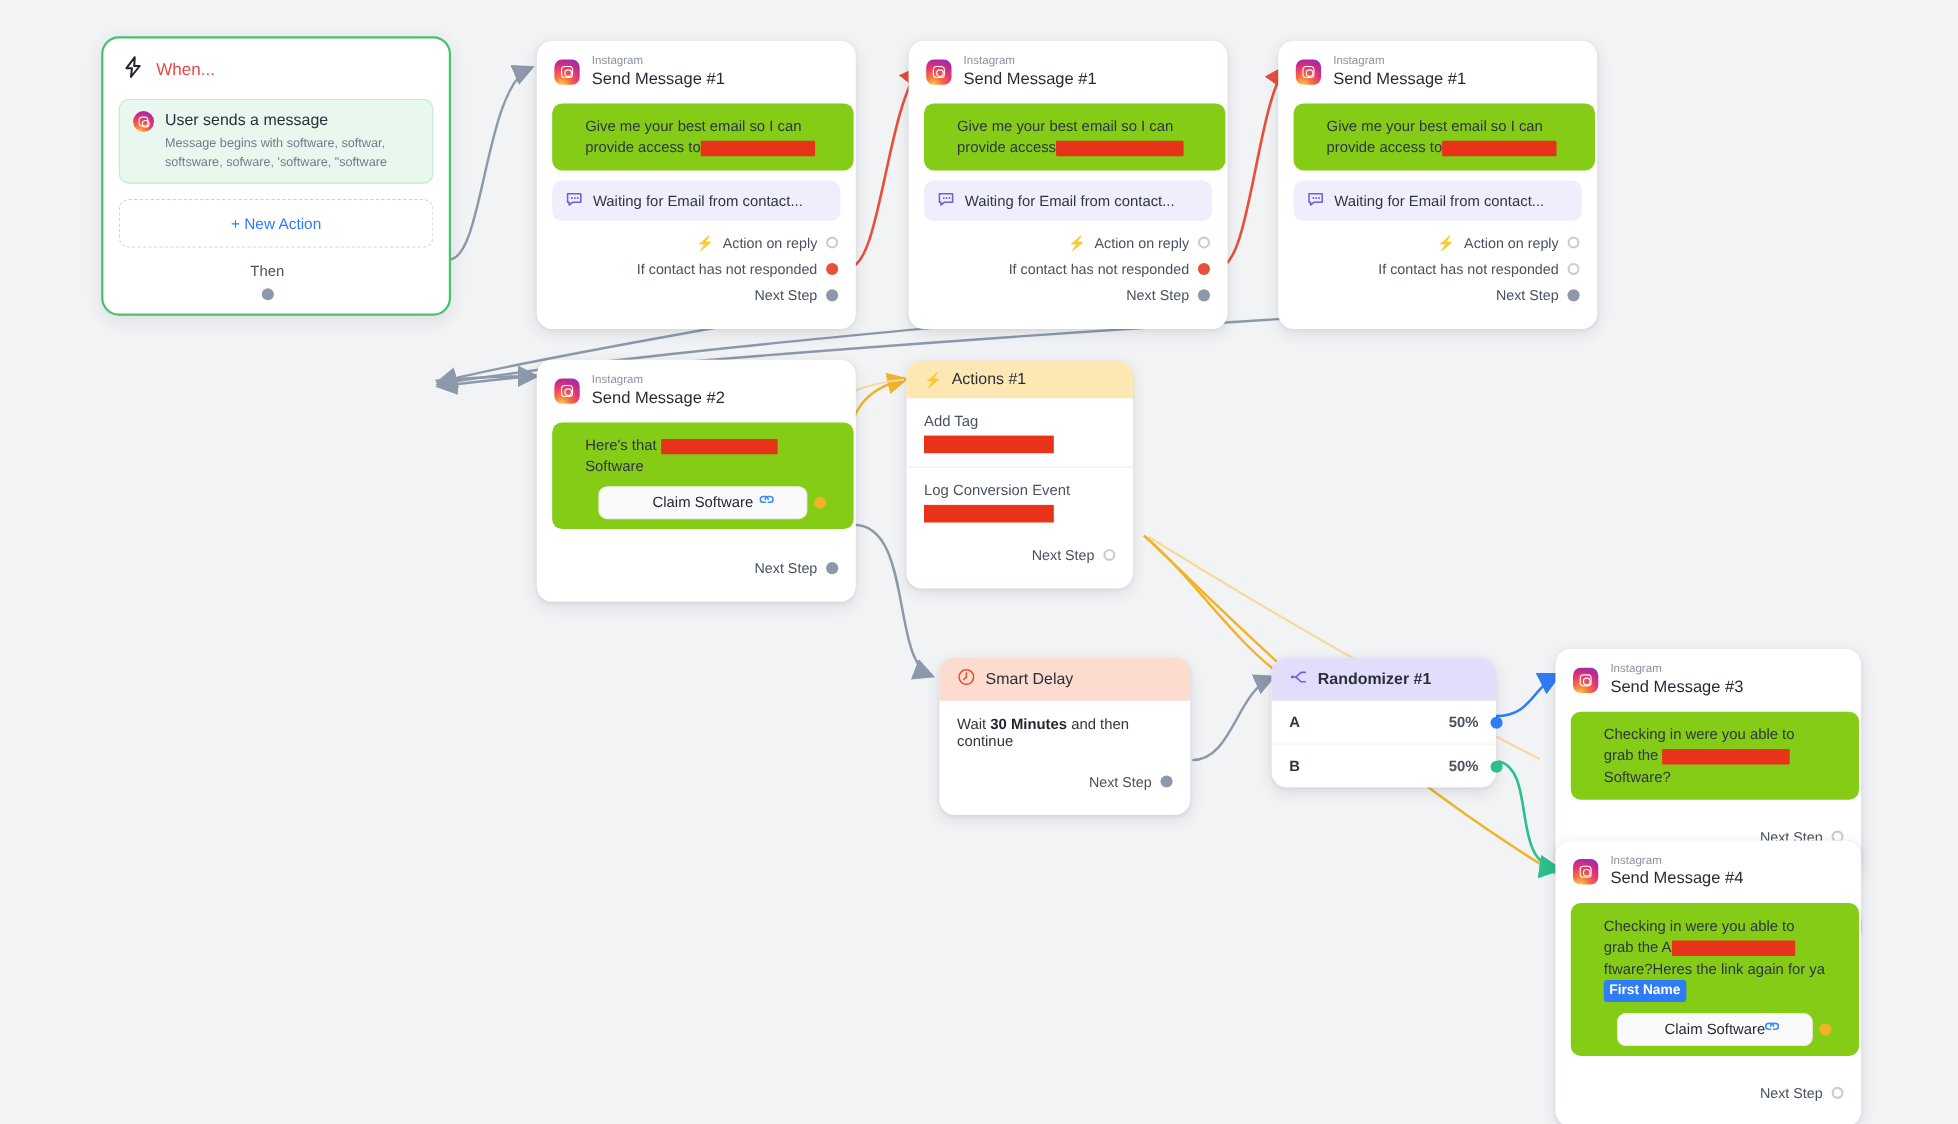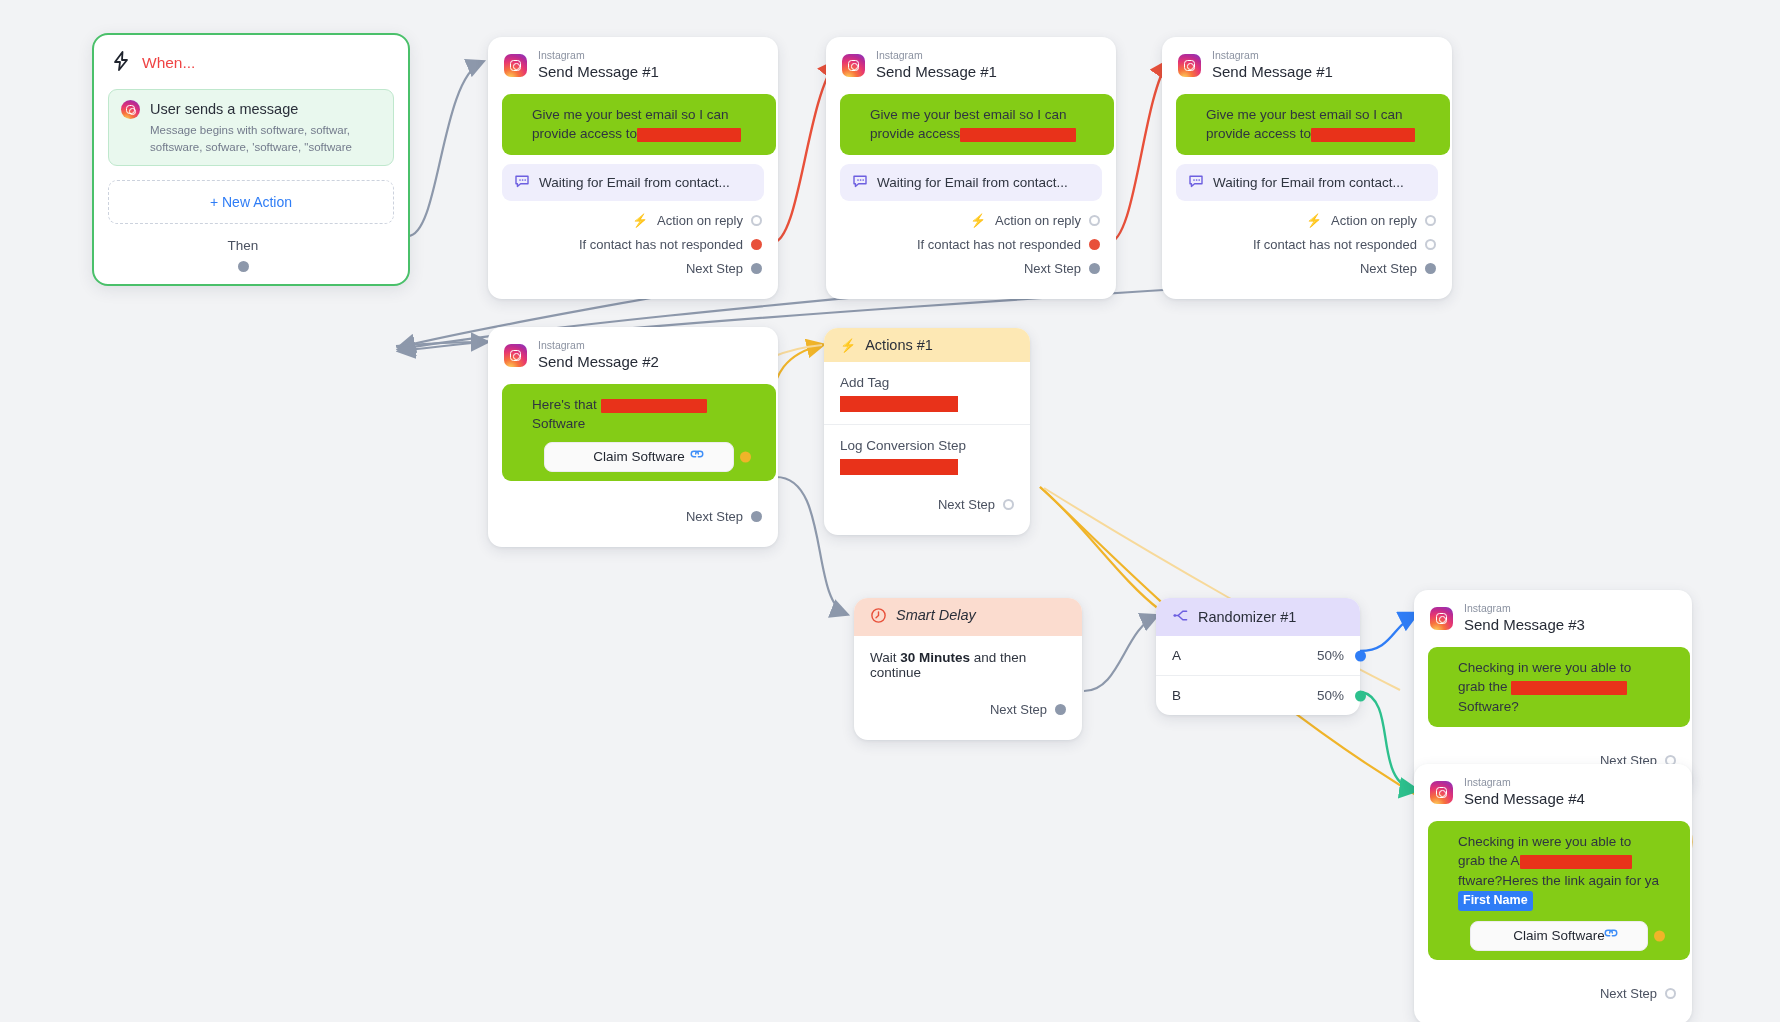--- a/index.html
+++ b/index.html
@@ -75,21 +75,21 @@
 
   
   .act-head { background:#fde8b4; border-radius:14px 14px 0 0; padding:9px 16px;
               display:flex; align-items:center; gap:9px; font-size:14.5px; color:#2a2f3a; }
   .act-row-lbl { padding:13px 16px 0 16px; font-size:13.5px; color:#4a5160; }
   .act-redact { margin:6px 16px 0 16px; height:16px; background:#e8321a; }
   .act-sep { height:1px; background:#eceef1; margin:12px 0 0 0; }
 
   
   .sd-head { background:#fbdccf; border-radius:14px 14px 0 0; padding:9px 16px;
-             display:flex; align-items:flex-start; gap:9px; font-size:14.5px; color:#2a2f3a;font-style:italic; }
+             display:flex; align-items:center; gap:9px; font-size:14.5px; color:#2a2f3a; }
   .sd-body { padding:14px 16px 0 16px; font-size:13.5px; color:#2f3540; }
   .sd-body b { color:#1f242e; }
 
   
   .rd-head { background:#e2ddfb; border-radius:14px 14px 0 0; padding:9px 16px;
              display:flex; align-items:center; gap:9px; font-size:14.5px; color:#2a2f3a; }
   .rd-row { display:flex; align-items:center; justify-content:space-between;
             padding:12px 16px; font-size:13.5px; color:#2f3540; position:relative; }
   .rd-row + .rd-row { border-top:1px solid #eceef1; }
   .rd-pct { color:#4a5160; }
@@ -330,21 +330,21 @@
   </div>
 
   <div class="node" style="left:824px; top:328px; width:206px;">
     <div class="act-head">
       <span class="bolt">⚡</span>
       <span>Actions #1</span>
     </div>
     <div class="act-row-lbl">Add Tag</div>
     <div class="act-redact" style="width:118px;"></div>
     <div class="act-sep"></div>
-    <div class="act-row-lbl">Log Conversion Step</div>
+    <div class="act-row-lbl">Log Conversion Event</div>
     <div class="act-redact" style="width:118px;"></div>
     <div class="row-r r-next" style="margin-top:22px;">
       <span>Next Step</span>
       <span class="port hollow"></span>
     </div>
   </div>
 
   <div class="node" style="left:854px; top:598px; width:228px;">
     <div class="sd-head">
       <span>
@@ -359,21 +359,21 @@
       <span>Wait</span>
       <b>30 Minutes</b>
       <span>and then continue</span>
     </div>
     <div class="row-r r-next" style="margin-top:22px;">
       <span>Next Step</span>
       <span class="port grey"></span>
     </div>
   </div>
 
-  <div class="node" style="left:1156px; top:598px; width:204px;">
+  <div class="node" style="left:1156px; top:598px; width:204px;font-weight:bold;">
     <div class="rd-head">
       <span>
         <svg width="17" height="17" viewBox="0 0 18 18">
             <path d="M2.5 9h4l5-4.5h4" fill="none" stroke="#6d5fe0" stroke-width="1.5" stroke-linecap="round"></path>
             <path d="M6.5 9l5 4.5h4" fill="none" stroke="#6d5fe0" stroke-width="1.5" stroke-linecap="round"></path>
             <circle cx="3" cy="9" r="1.4" fill="#6d5fe0"></circle>
           </svg>
       </span>
       <span>Randomizer #1</span>
     </div>

